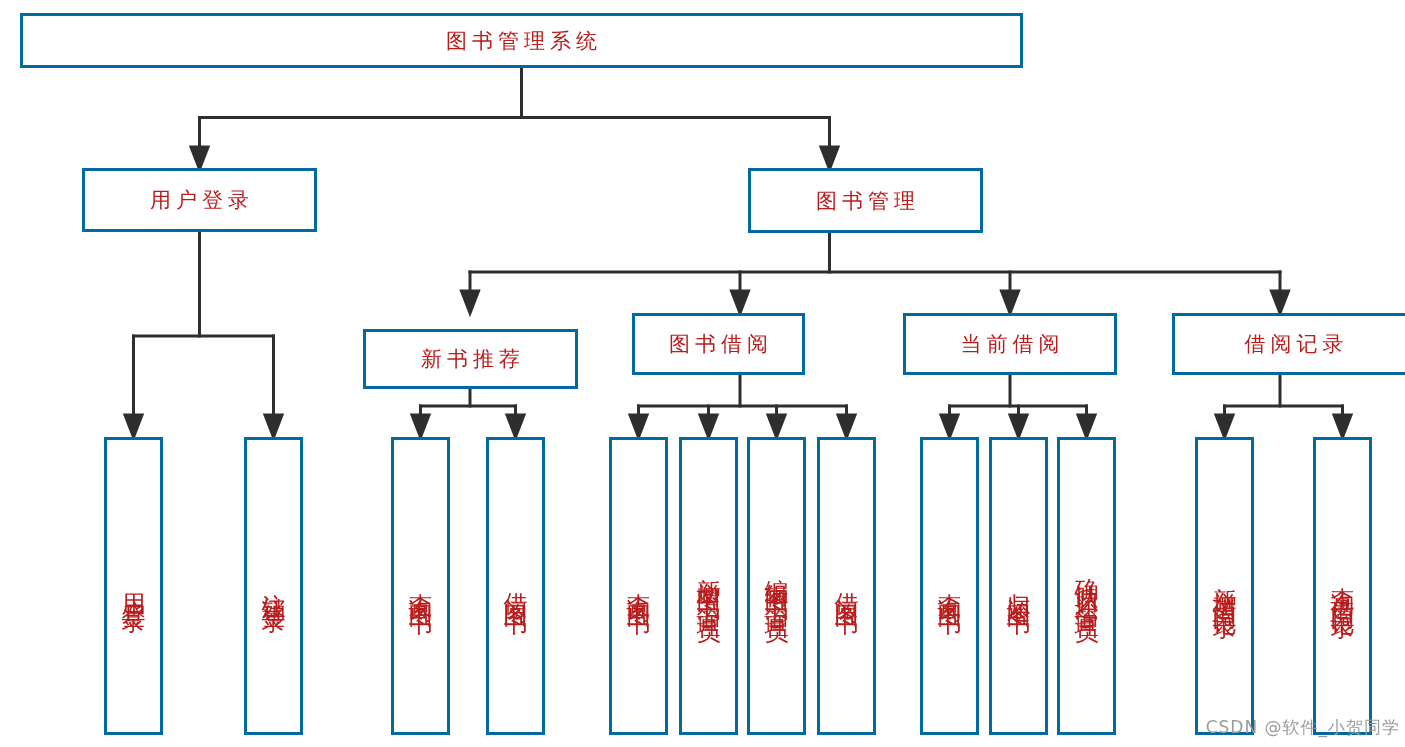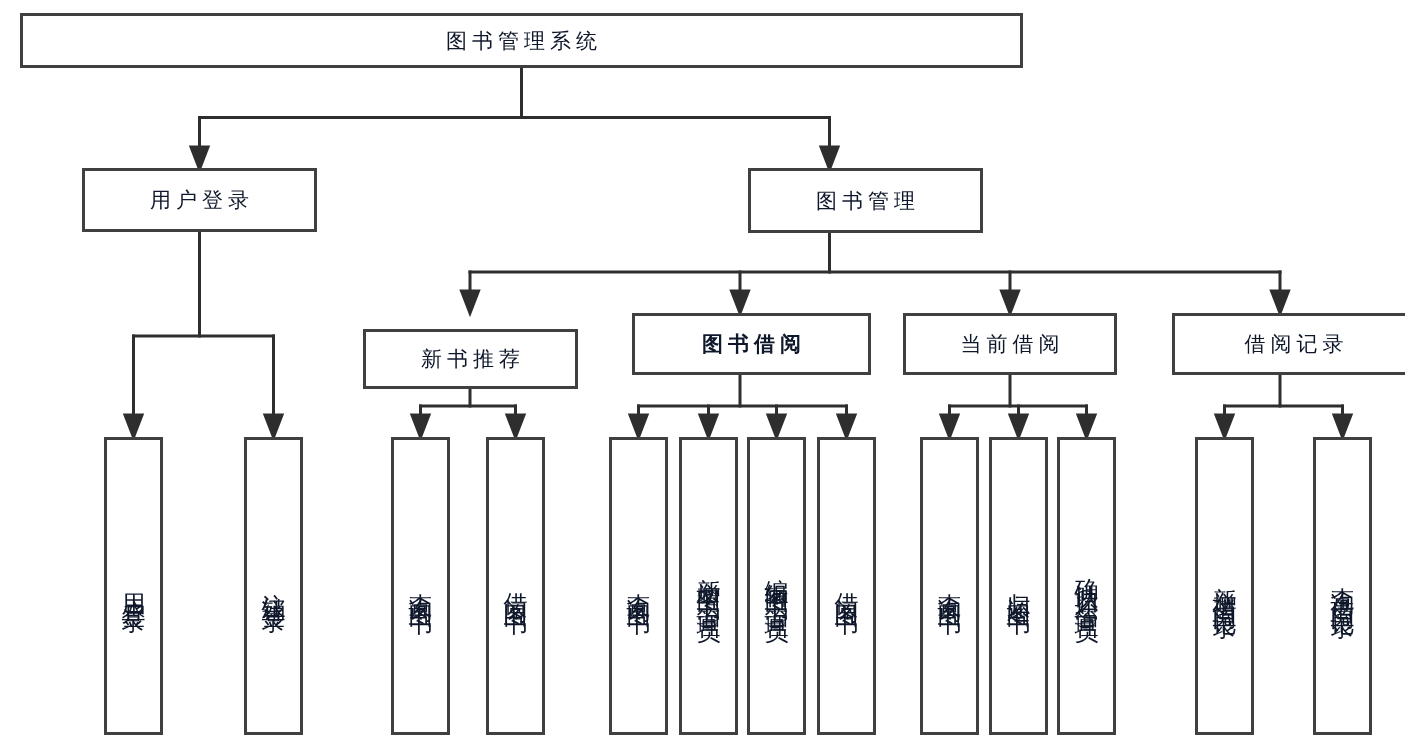--- a/index.html
+++ b/index.html
@@ -7,24 +7,24 @@
     position:relative;
     width:1405px;height:747px;
     background:#ffffff;
     font-family:"DejaVu Sans","Liberation Sans",sans-serif;
     overflow:hidden;
   }
   #connectors{position:absolute;left:0;top:0;width:1405px;height:747px;}
   .node{
     position:absolute;
     box-sizing:border-box;
-    border:3px solid #404040;
+    border:3px solid #0369a1;
     background:#ffffff;
     display:flex;align-items:center;justify-content:center;
-    color:#0f172a;
+    color:#b91c1c;
   }
   .h-label{
     font-size:21px;
     letter-spacing:5px;
     text-indent:5px;
     white-space:nowrap;
   }
   .leaf .v-label{
     writing-mode:vertical-rl;
     font-size:24px;
@@ -117,21 +117,21 @@
   <div class="node" style="left:82px;top:168px;width:235px;height:64px;">
     <span class="h-label">用户登录</span>
   </div>
   <div class="node" style="left:712px;top:168px;width:235px;height:65px;margin-left:36px;">
     <span class="h-label">图书管理</span>
   </div>
 
   <div class="node" style="left:363px;top:297px;width:215px;height:60px;margin-top:32px;">
     <span class="h-label">新书推荐</span>
   </div>
-  <div class="node" style="left:632px;top:313px;width:239px;height:62px;font-weight:bold;">
+  <div class="node" style="left:632px;top:313px;width:173px;height:62px;">
     <span class="h-label">图书借阅</span>
   </div>
   <div class="node" style="left:903px;top:313px;width:214px;height:62px;font-family:Liberation Mono, monospace;">
     <span class="h-label">当前借阅</span>
   </div>
   <div class="node" style="left:1172px;top:313px;width:244px;height:62px;">
     <span class="h-label">借阅记录</span>
   </div>
 
   <div class="node leaf" style="left:104px;top:437px;width:59px;height:298px;">
@@ -167,13 +167,14 @@
   <div class="node leaf" style="left:1057px;top:437px;width:59px;height:298px;">
     <span class="v-label">确认归还（管理员）</span>
   </div>
   <div class="node leaf" style="left:1195px;top:437px;width:59px;height:298px;">
     <span class="v-label">新增借阅记录</span>
   </div>
   <div class="node leaf" style="left:1313px;top:437px;width:59px;height:298px;">
     <span class="v-label">查询借阅记录</span>
   </div>
 
+  <div id="watermark">CSDN @软件_小贺同学</div>
 </div>
 
 </body></html>

